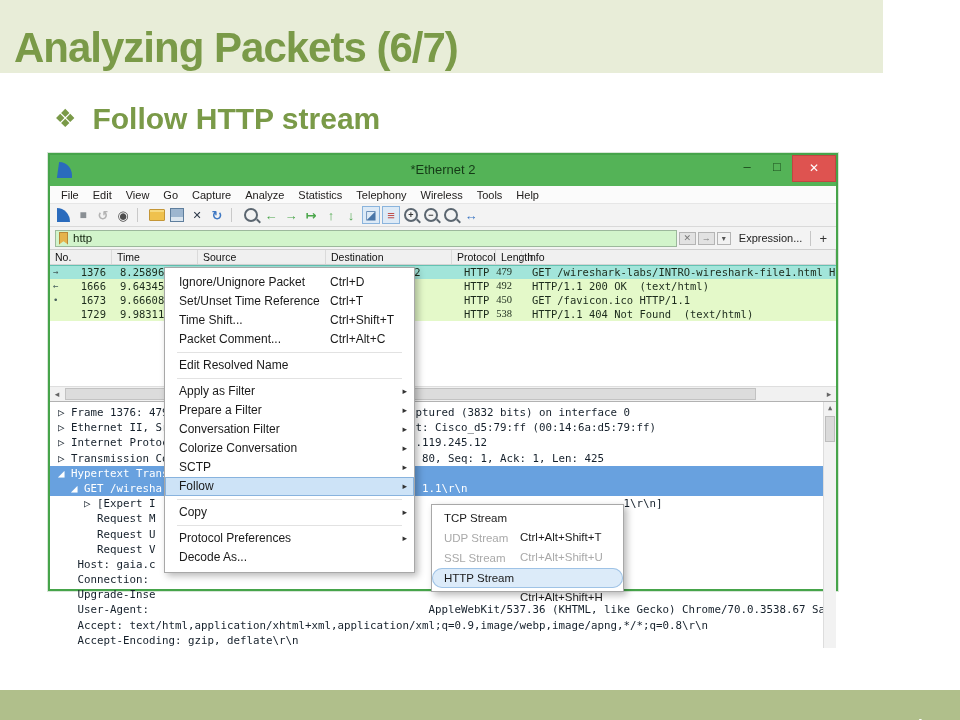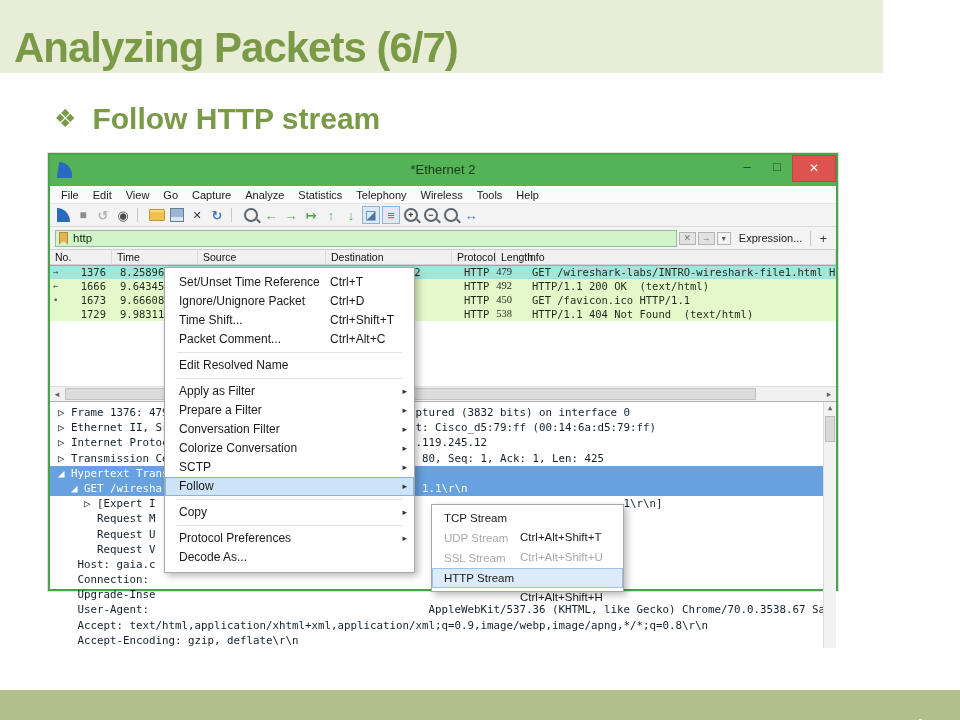--- a/index.html
+++ b/index.html
@@ -87,21 +87,21 @@
   .cm-item .sc{position:absolute;left:165px;top:0;}
   .cm-item .ar{position:absolute;right:7px;top:0;font-size:9px;color:#333;}
   .cm-item.hl{background:#cde3f7;box-shadow:inset 0 0 0 1px #88b3de;}
   .cm-item.sep{height:0;line-height:0;border-top:1px solid #e2e2e2;margin:3px 12px;padding:0;}
 
   
   .smenu{position:absolute;left:431px;top:504px;width:193px;background:#fff;border:1px solid #a8a8a8;box-shadow:3px 3px 7px rgba(0,0,0,.28);padding:3px 0;z-index:6;font-size:11.5px;color:#1a1a1a;box-sizing:border-box;}
   .sm-item{position:relative;height:20px;line-height:20px;padding-left:12px;white-space:nowrap;}
   .sm-item .sc{position:absolute;left:88px;top:0;margin-top:19px;}
   .sm-item.dis{color:#a9a9a9;}
-  .sm-item.hl{background:#dcebf9;box-shadow:inset 0 0 0 1px #9fc3e6;}
+  .sm-item.hl{background:#dcebf9;box-shadow:inset 0 0 0 1px #9fc3e6;border-radius:10px;}
 </style>
 </head>
 <body>
 
 <div class="slide">
 
   <div class="title-band"></div>
   <div class="slide-title">Analyzing Packets (6/7)</div>
   <div class="bullet-line">
     <span class="glyph">❖</span><span>Follow HTTP stream</span>
@@ -352,28 +352,28 @@
         <div class="vs-thumb"></div>
       </div>
     </div>
 
   </div>
 
   <div class="cmenu">
 
 
       <div class="cm-item">
+        <span>Ignore/Unignore Packet</span>
+        <span class="sc">Ctrl+D</span>
+        <span class="ar"></span>
+      </div>
+
+      <div class="cm-item">
         <span>Set/Unset Time Reference</span>
         <span class="sc">Ctrl+T</span>
-        <span class="ar"></span>
-      </div>
-
-      <div class="cm-item">
-        <span>Ignore/Unignore Packet</span>
-        <span class="sc">Ctrl+D</span>
         <span class="ar"></span>
       </div>
 
       <div class="cm-item">
         <span>Time Shift...</span>
         <span class="sc">Ctrl+Shift+T</span>
         <span class="ar"></span>
       </div>
 
       <div class="cm-item">

